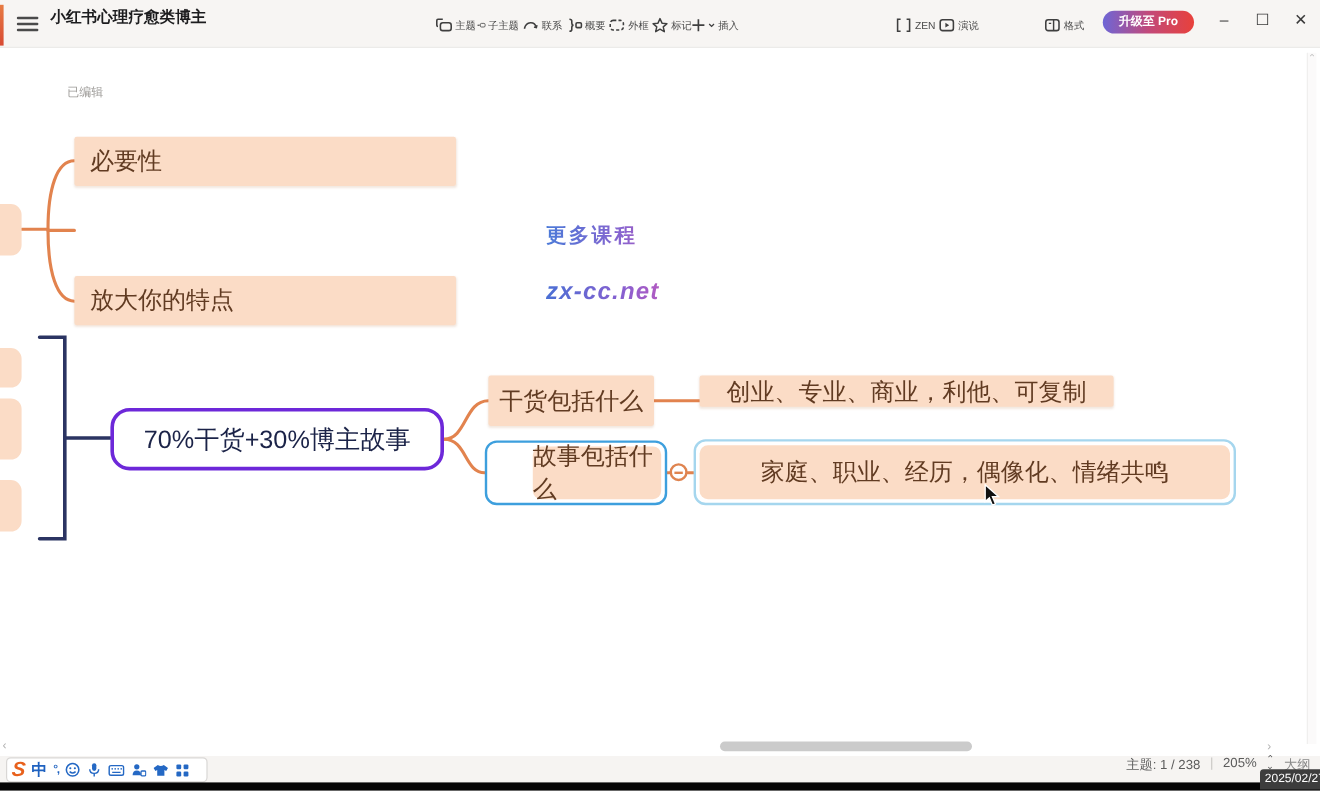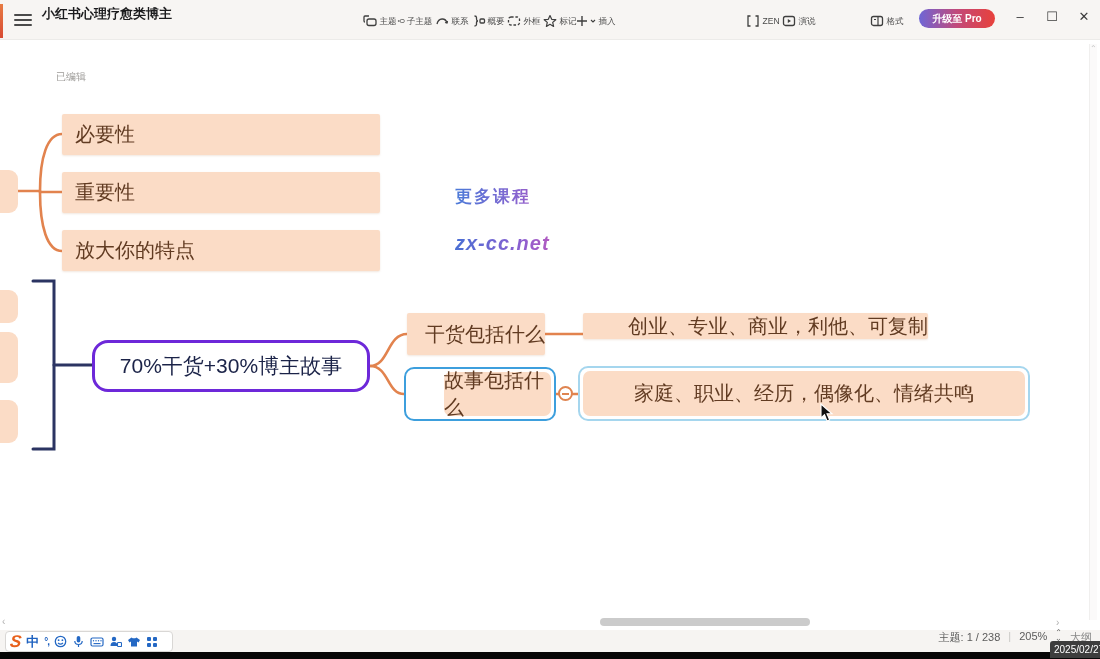--- a/index.html
+++ b/index.html
@@ -33,21 +33,21 @@
     color:#3b3b3b; font-size:13px; cursor:pointer; }
 
   
   .canvas { position:absolute; left:0; top:40px; width:1100px; height:590px; background:#fff; overflow:hidden; }
   .connector-svg { position:absolute; left:0; top:-40px; width:1100px; height:659px; pointer-events:none; z-index:1; }
 
   .mnode { position:absolute; z-index:2; background:#fbdcc6; border-radius:2px;
     color:#613b22; font-size:20px; display:flex; align-items:center;
     box-shadow:0 1px 2px rgba(180,120,80,.18); }
   .mnode.pad-left { padding-left:13px; }
-  .mnode.centered { justify-content:flex-end; }
+  .mnode.centered { justify-content:center; }
   .partial { position:absolute; z-index:2; background:#fbdcc6; border-radius:9px; }
 
   .summary-node { position:absolute; z-index:2; background:#fff; border:3px solid #6d28d9; border-radius:16px;
     color:#1b2348; font-size:21px; font-weight:500; display:flex; align-items:center; justify-content:center; }
 
   .sel-node { position:absolute; z-index:2; background:#fff; border-radius:10px; padding:3px; }
   .sel-node .inner { width:100%; height:100%; background:#fbdcc6; border-radius:7px;
     color:#613b22; font-size:20px; display:flex; align-items:center; justify-content:center; }
   .sel-blue { border:2.5px solid #3d9fdd; }
   .sel-lightblue { border:2.5px solid #a5d6ee; }
@@ -219,23 +219,20 @@
   </svg>
 
   <div class="partial" style="left:-12px; top:130px; width:30px; height:43px;"></div>
   <div class="partial" style="left:-12px; top:250px; width:30px; height:33px;"></div>
   <div class="partial" style="left:-12px; top:292px; width:30px; height:51px;"></div>
   <div class="partial" style="left:-12px; top:360px; width:30px; height:43px;"></div>
 
   <div class="mnode pad-left" style="left:62px; top:74px; width:318px; height:41px;">
     <span>必要性</span>
   </div>
-  <div class="mnode pad-left" style="left:62px; top:132px; width:318px; height:41px;">
-    <span>重要性</span>
-  </div>
   <div class="mnode pad-left" style="left:62px; top:190px; width:318px; height:41px;">
     <span>放大你的特点</span>
   </div>
 
   <div class="summary-node" style="left:92px; top:300px; width:278px; height:52px;">
     <span>70%干货+30%博主故事</span>
   </div>
 
   <div class="mnode centered" style="left:407px; top:273px; width:138px; height:42px;">
     <span>干货包括什么</span>

